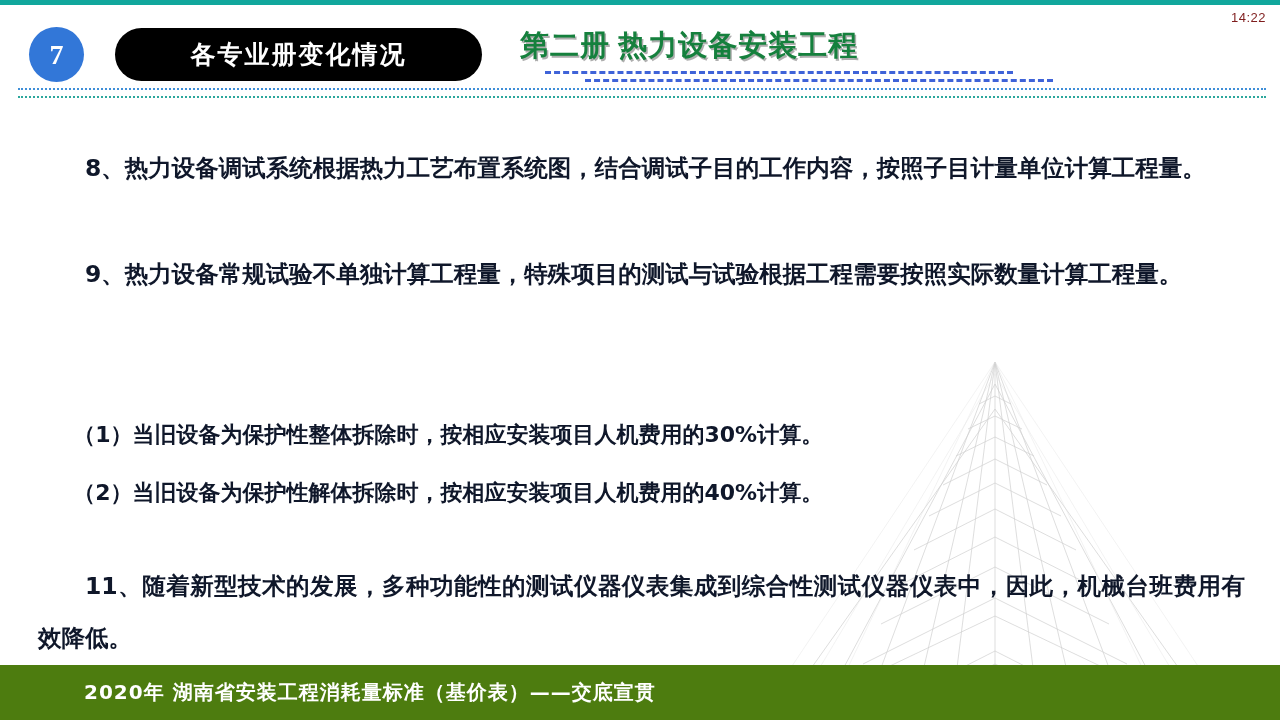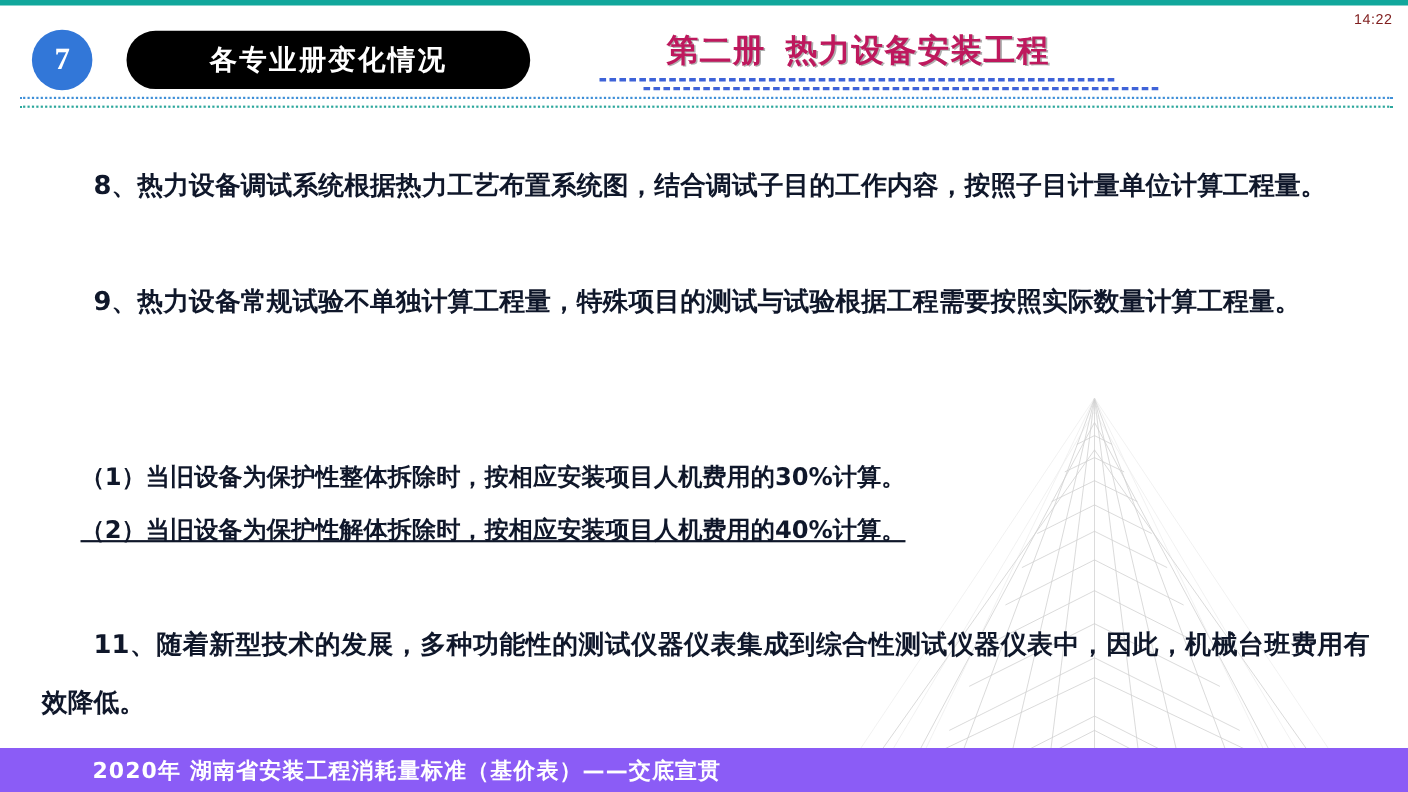--- a/index.html
+++ b/index.html
@@ -85,26 +85,25 @@
     justify-content: center;
     letter-spacing: 2px;
     font-family: "DejaVu Sans", "Liberation Sans", sans-serif;
   }
 
   .deck-title {
     position: absolute;
     left: 520px;
     top: 26px;
     width: 520px;
-    text-align: center;
     font-size: 29px;
     font-weight: bold;
-    color: #be185d;
+    color: #15803d;
     letter-spacing: 1px;
-    font-family: Liberation Mono, monospace;
+    font-family: Liberation Serif, serif;
     text-shadow: 1.5px 1.5px 0 rgba(160,160,160,0.85);
   }
 
   
   .title-dash-1 {
     position: absolute;
     left: 545px;
     top: 71px;
     width: 468px;
     height: 0;
@@ -179,32 +178,32 @@
     width: 1207px;
     font-size: 22px;
     line-height: 34px;
     text-indent: 1.6em;
   }
 
   #p8  { top: 0px; }
   #p9  { top: 106px; }
   #p10 { top: 212px; }
   #s1  { top: 278px; }
-  #s2  { top: 326px; text-decoration: underline; }
+  #s2  { top: 336px; }
   #s3  { top: 374px; }
   #p11 { top: 418px; }
 
   
   .footer {
     position: absolute;
     left: 0;
     bottom: 0;
     width: 1280px;
-    height: 40px;
-    background: #8b5cf6;
+    height: 55px;
+    background: #4d7c0f;
     display: flex;
     align-items: center;
   }
   .footer-text {
     margin-left: 84px;
     color: #ffffff;
     font-size: 20px;
     font-weight: bold;
     letter-spacing: 1px;
     font-family: "DejaVu Sans", "Liberation Sans", sans-serif;

